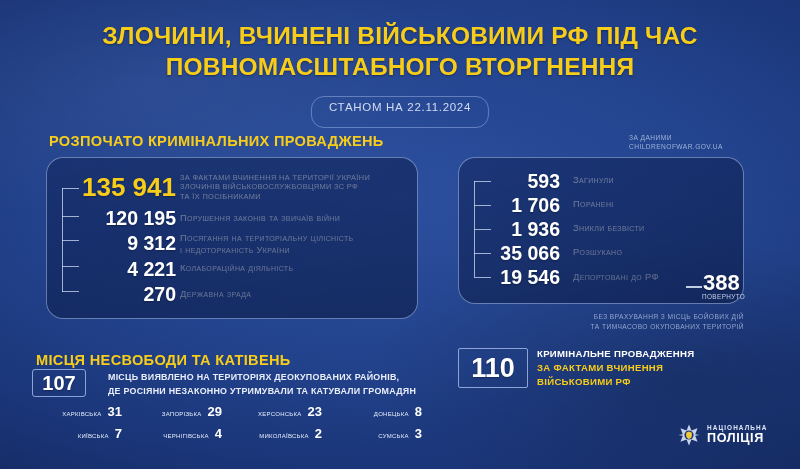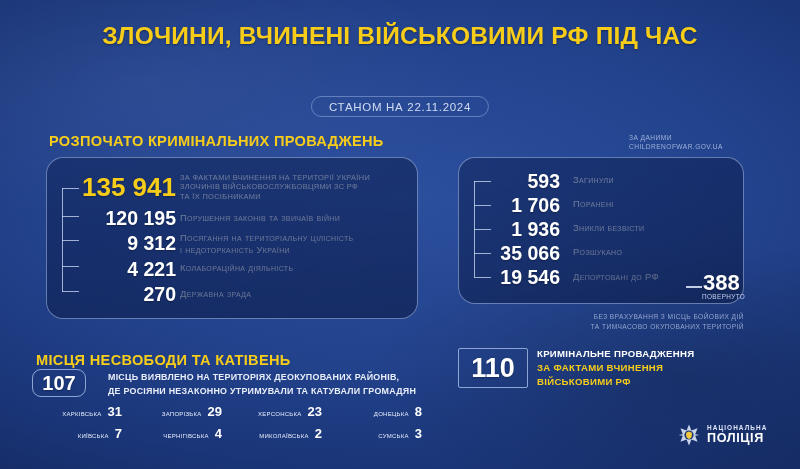--- a/index.html
+++ b/index.html
@@ -35,21 +35,21 @@
     color:#f7cd1a;
     text-shadow:0 1px 2px rgba(0,0,0,.35);
     z-index:3;
   }
   .title span { display:block; }
 
   .date-pill {
     position:absolute; top:96px; left:50%; transform:translateX(-50%);
     border:1px solid rgba(170,195,240,.45);
     border-radius:13px;
-    padding:4px 17px 3px;
+    padding:4px 17px 14px;
     font-size:11.5px;
     letter-spacing:.7px;
     color:#d2dcf2;
     z-index:3;
   }
 
   
   .sec-head {
     position:absolute;
     font-weight:bold; font-size:14.6px; letter-spacing:.3px;
@@ -128,21 +128,21 @@
   #foot-note {
     position:absolute; z-index:3; right:56px; top:312px;
     text-align:right; font-size:6.6px; line-height:1.45;
     letter-spacing:.45px; color:#93a6cf;
   }
 
   
   .badge {
     position:absolute; z-index:3;
     border:1.6px solid rgba(178,200,240,.75);
-    border-radius:9px;
+    border-radius:3px;
     display:flex; align-items:center; justify-content:center;
     color:#fff; font-weight:bold;
     text-shadow:0 1px 2px rgba(0,0,0,.3);
   }
   #badge-107 { left:32px;  top:369px; width:54px; height:28px; font-size:20px; }
   #badge-110 { left:458px; top:348px; width:70px; height:40px; font-size:27px; border-radius:2px; }
 
   #tort-desc {
     position:absolute; z-index:3; left:108px; top:371px;
     font-size:8.9px; line-height:1.55; letter-spacing:.25px;
@@ -180,20 +180,21 @@
   #logo .l1 { font-size:6.4px; letter-spacing:1.1px; color:#dfe7f7; font-weight:bold; }
   #logo .l2 { font-size:12.6px; letter-spacing:.6px; color:#ffffff; font-weight:bold; }
 </style>
 </head>
 <body>
 
 <div id="root">
 
   <div class="title">
     <span>ЗЛОЧИНИ, ВЧИНЕНІ ВІЙСЬКОВИМИ РФ ПІД ЧАС</span>
+    <span>ПОВНОМАСШТАБНОГО ВТОРГНЕННЯ</span>
   </div>
   <div class="date-pill">СТАНОМ НА 22.11.2024</div>
 
   <div class="sec-head" id="head-crim">РОЗПОЧАТО КРИМІНАЛЬНИХ ПРОВАДЖЕНЬ</div>
   <div class="panel" id="panel-crim"></div>
 
   <div class="bracket" id="br-crim">
     <div class="spine"></div>
     <div class="tick" style="top:0px"></div>
     <div class="tick" style="top:28px"></div>

